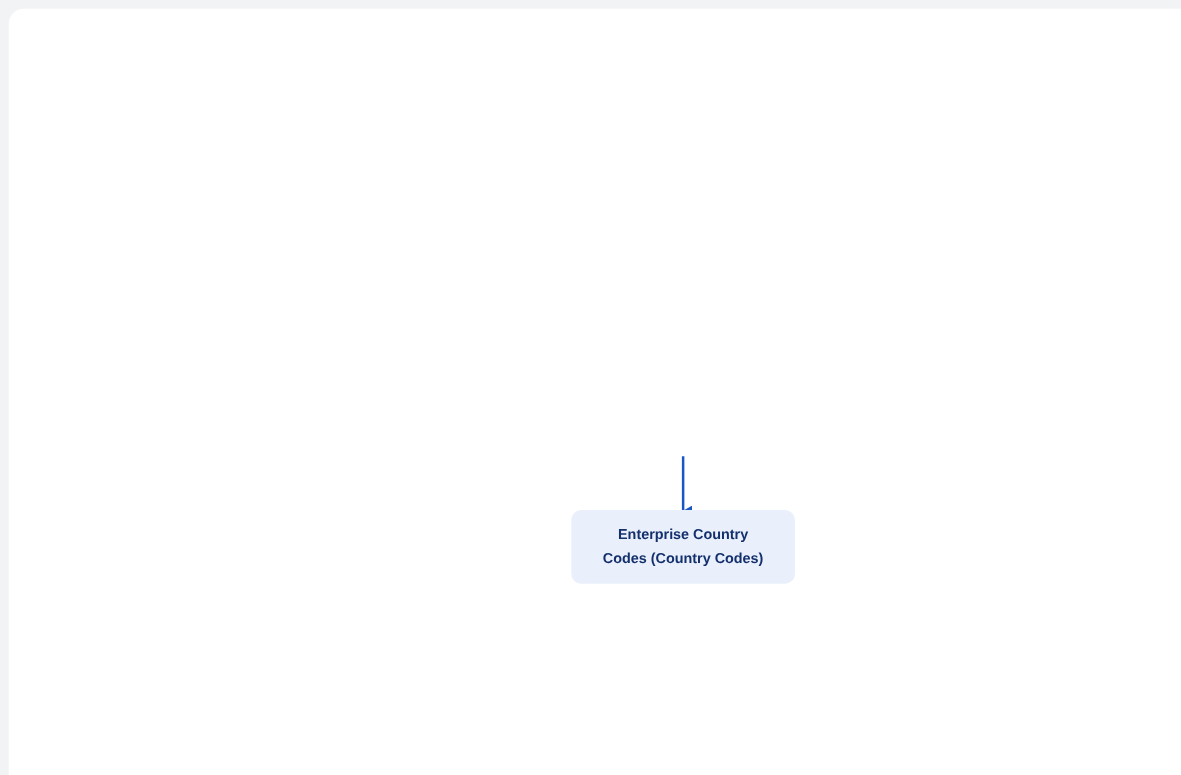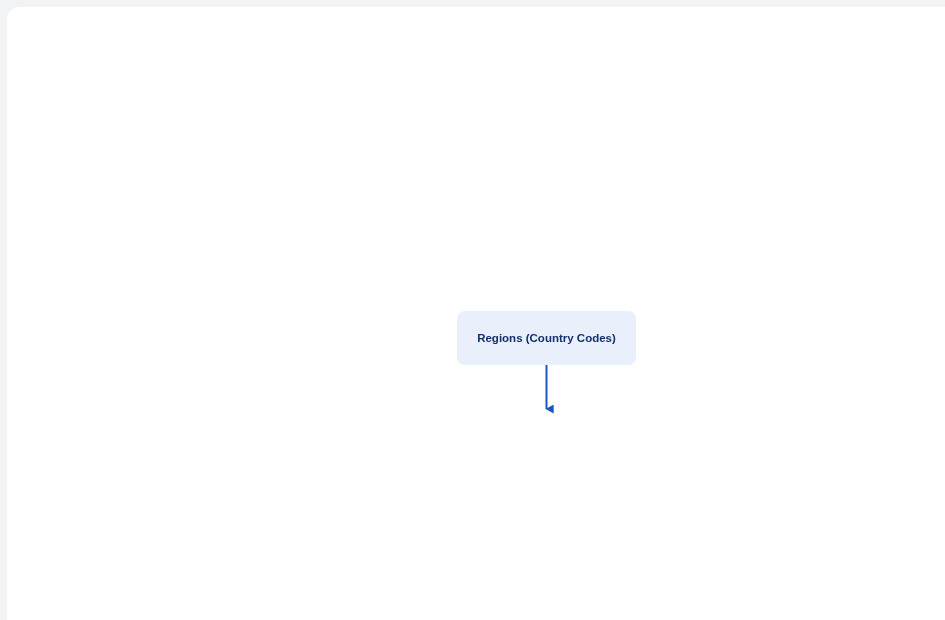--- a/index.html
+++ b/index.html
@@ -111,19 +111,20 @@
 
     <svg id="connector-layer" viewBox="0 0 938 551" width="938" height="551">
       <defs>
         <marker id="arrowhead" markerWidth="9" markerHeight="8" refX="4.5" refY="7.2" orient="auto" markerUnits="userSpaceOnUse">
           <path d="M 0 0 L 9 0 L 4.5 8 Z" fill="#1b57c4"></path>
         </marker>
       </defs>
       <line x1="539.5" y1="296" x2="539.5" y2="340" stroke="#1b57c4" stroke-width="2" marker-end="url(#arrowhead)"></line>
     </svg>
 
-    <div class="node" id="node-regions">
-      <span class="node-label">Regions (Country Codes)</span>
+
+    <div class="node" id="node-enterprise-country-codes">
+      <span class="node-label">Enterprise Country
+Codes (Country Codes)</span>
     </div>
-
 
   </div>
 </div>
 
 </body></html>

